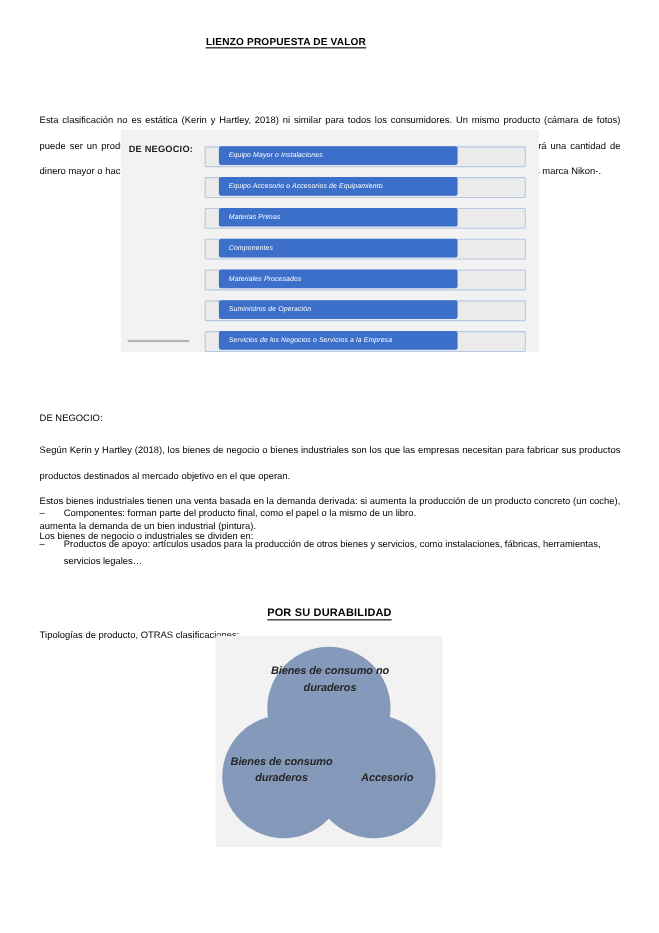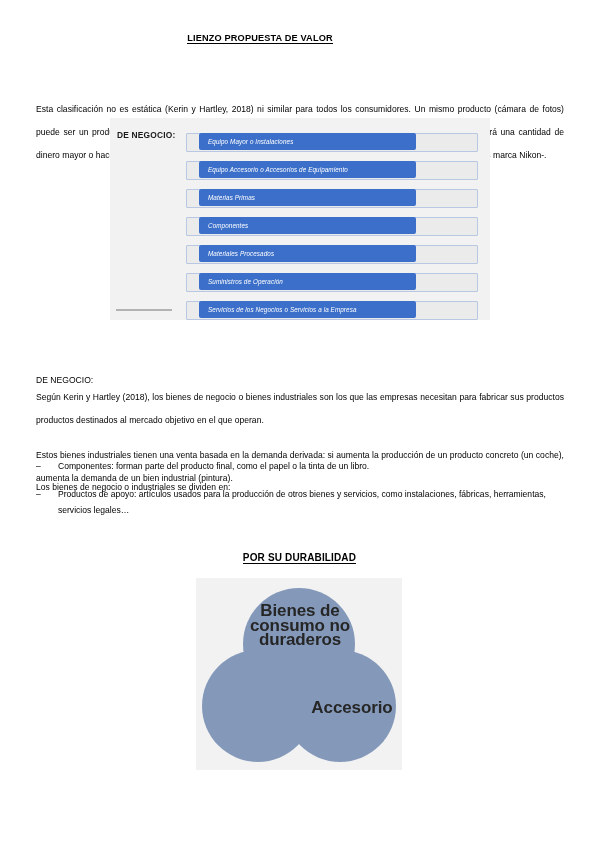--- a/index.html
+++ b/index.html
@@ -167,24 +167,25 @@
   .venn-svg {
     position: absolute;
     left: 0;
     top: 0;
     width: 206px;
     height: 192px;
   }
   .venn-label {
     position: absolute;
     text-align: center;
+    font-style: italic;
     font-weight: 700;
     color: #262626;
     line-height: 14.5px;
-    font-size: 17px;
+    font-size: 10px;
     letter-spacing: -0.1px;
   }
   .venn-label.top {
     left: 46px;
     top: 26px;
     width: 116px;
   }
   .venn-label.left {
     left: 6px;
     top: 108px;
@@ -260,47 +261,49 @@
         <div class="bar-fill" style="top:7px;">
           <span>Servicios de los Negocios o Servicios a la Empresa</span>
         </div>
       </div>
 
     </div>
   </div>
 
   <div class="para nojust" style="top:329px;">DE NEGOCIO:</div>
 
-  <div class="para" style="top:346px;">Según Kerin y Hartley (2018), los bienes de negocio o bienes industriales son los que las empresas necesitan para fabricar sus productos productos destinados al mercado objetivo en el que operan.</div>
+  <div class="para" style="top:358px;">Según Kerin y Hartley (2018), los bienes de negocio o bienes industriales son los que las empresas necesitan para fabricar sus productos productos destinados al mercado objetivo en el que operan.</div>
 
   <div class="para" style="top:404px;">Estos bienes industriales tienen una venta basada en la demanda derivada: si aumenta la producción de un producto concreto (un coche), aumenta la demanda de un bien industrial (pintura).</div>
 
   <div class="para nojust" style="top:436px;">Los bienes de negocio o industriales se dividen en:</div>
 
   <div class="bullet-row" style="top:459px;">
     <div class="bullet-dash">–</div>
-    <div class="bullet-text">Componentes: forman parte del producto final, como el papel o la tinta de un libro.</div>
+    <div class="bullet-text">Componentes: forman parte del producto final, como el papel o la mismo de un libro.</div>
   </div>
 
   <div class="bullet-row" style="top:487px;">
     <div class="bullet-dash">–</div>
     <div class="bullet-text">Productos de apoyo: artículos usados para la producción de otros bienes y servicios, como instalaciones, fábricas, herramientas, servicios legales…</div>
   </div>
 
+  <div class="para nojust" style="top:526px;">Tipologías de producto, OTRAS clasificaciones:</div>
 
   <div class="sub-title">
     <span>POR SU DURABILIDAD</span>
   </div>
 
   <div class="figure-venn">
     <svg class="venn-svg" viewBox="0 0 206 192">
       <g opacity="0.82">
         <circle cx="103" cy="66" r="56" fill="#6d86ae"></circle>
         <circle cx="62" cy="128" r="56" fill="#6d86ae"></circle>
         <circle cx="144" cy="128" r="56" fill="#6d86ae"></circle>
       </g>
     </svg>
 
     <div class="venn-label top">Bienes de consumo no duraderos</div>
+    <div class="venn-label left">Bienes de consumo duraderos</div>
     <div class="venn-label right">Accesorio</div>
   </div>
 
 </div>
 
 </body></html>

